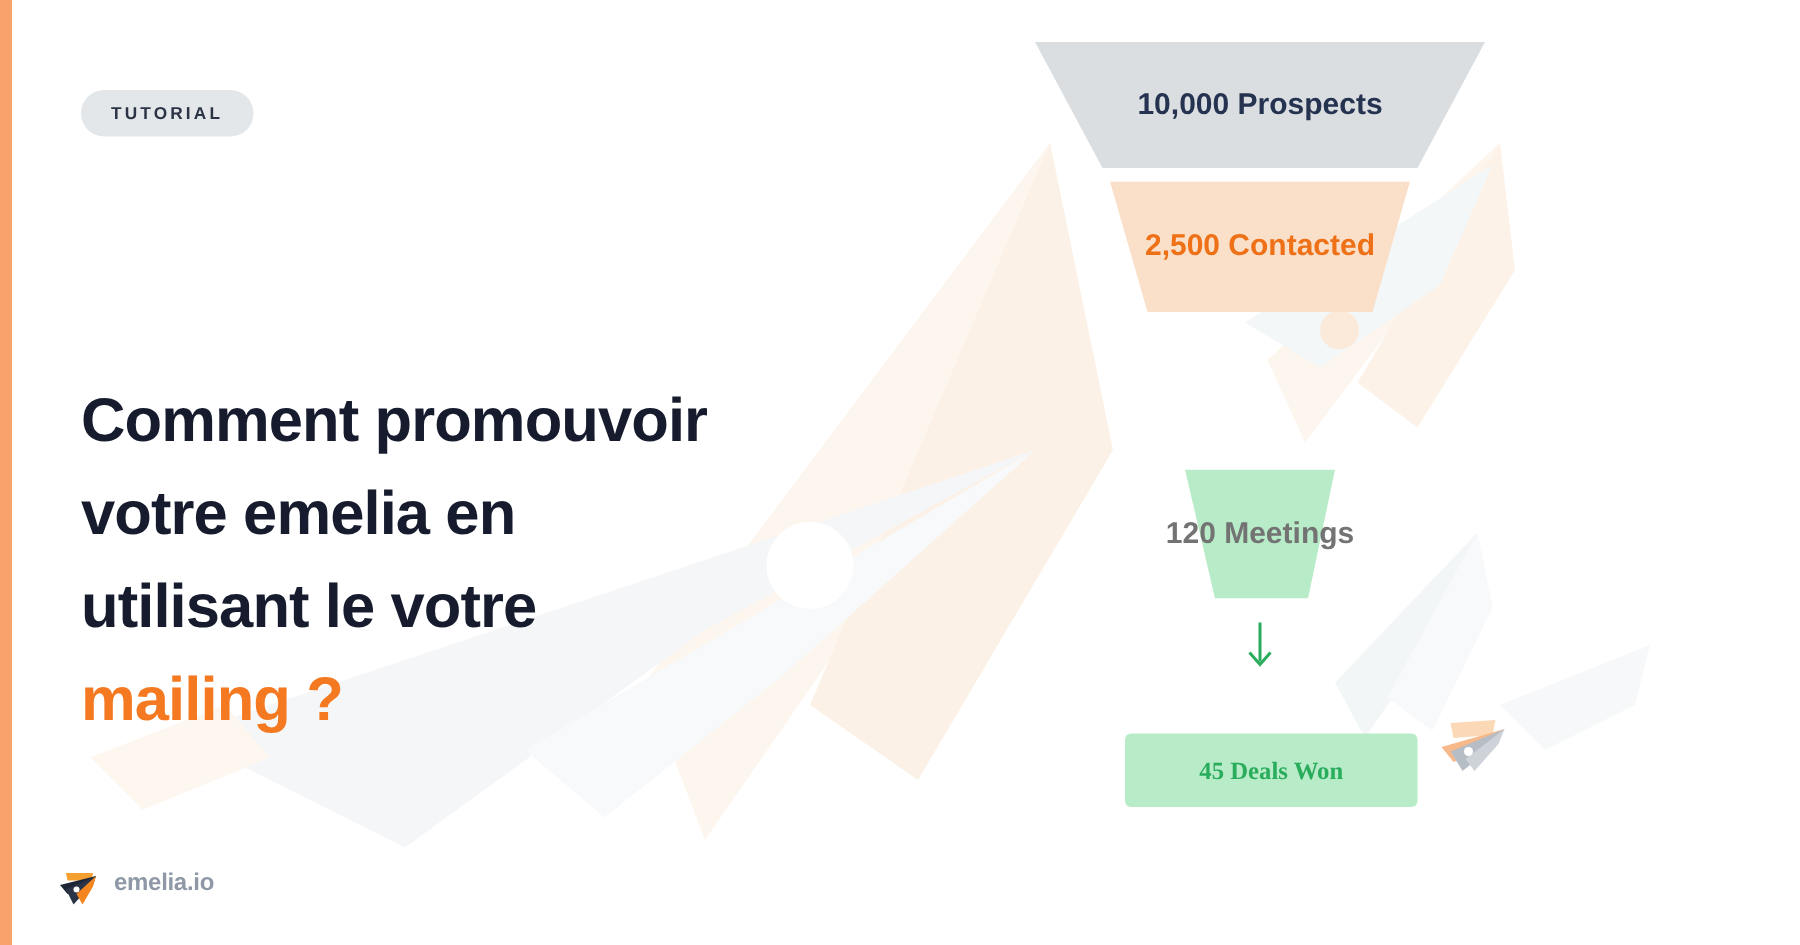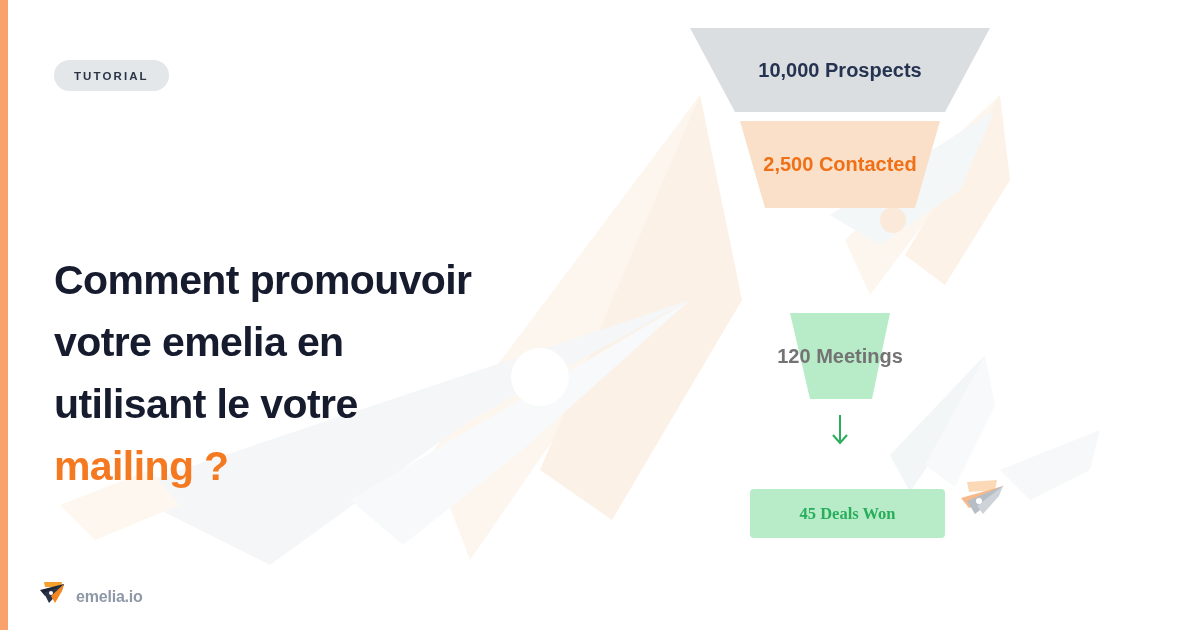--- a/index.html
+++ b/index.html
@@ -79,21 +79,21 @@
     color: #f47920;
     text-align: right;
   }
 
   
   .logo {
     position: absolute;
     left: 38px;
     top: 580px;
     display: flex;
-    align-items: flex-end;
+    align-items: flex-start;
     gap: 10px;
     z-index: 4;
   }
   .logo-mark {
     width: 28px;
     height: 26px;
     display: block;
   }
   .logo-text {
     font-size: 16px;

